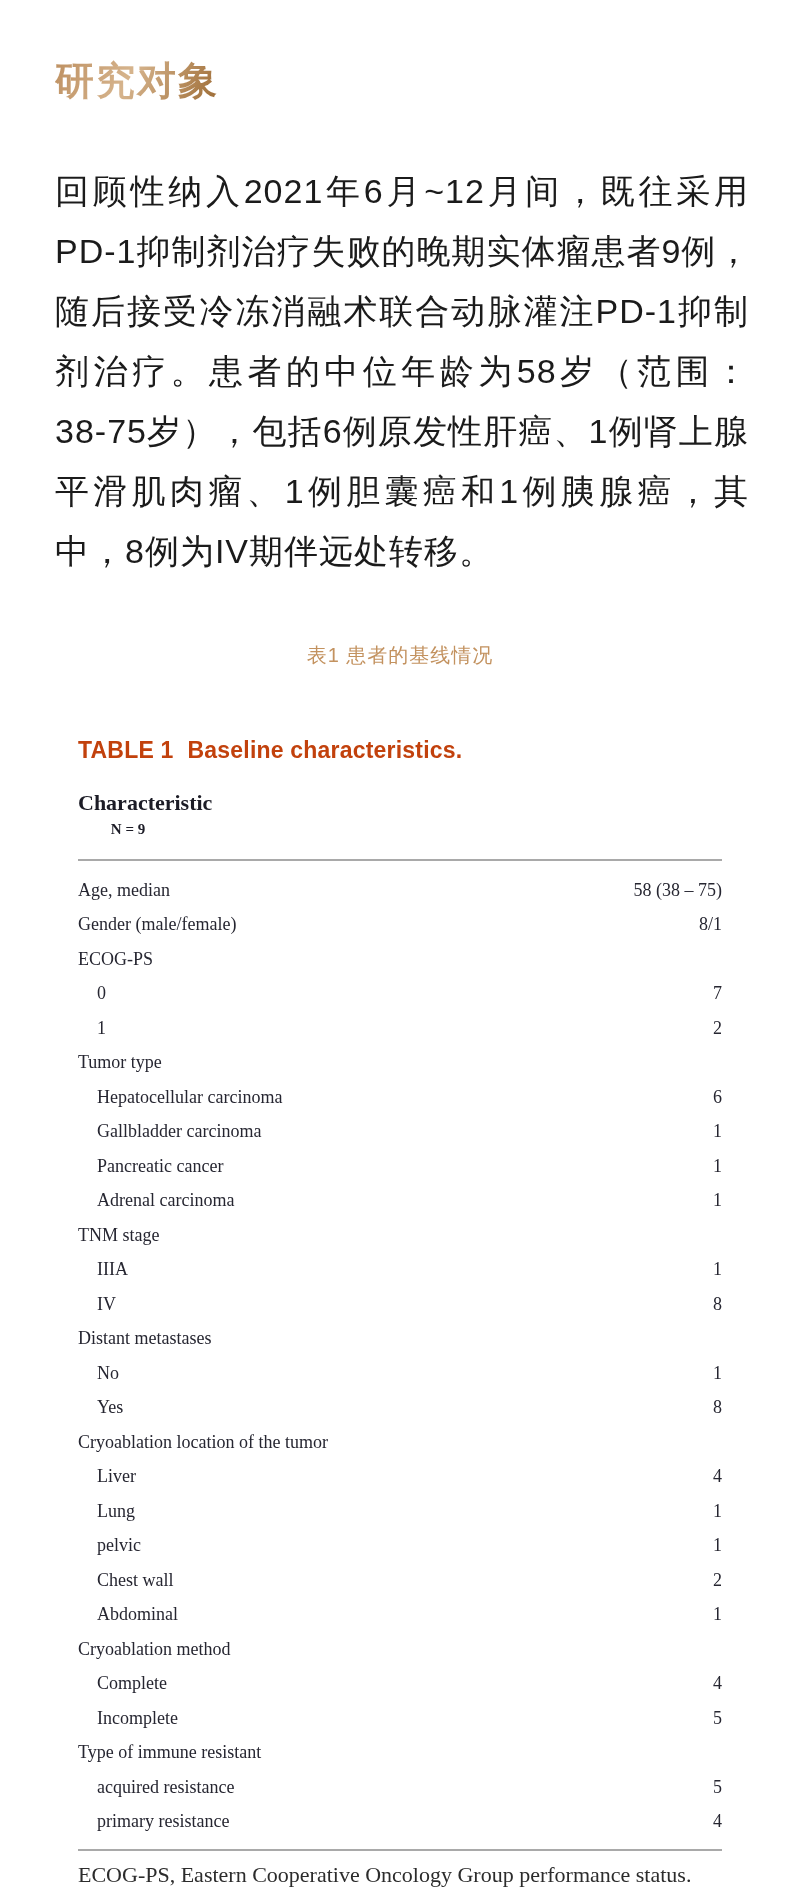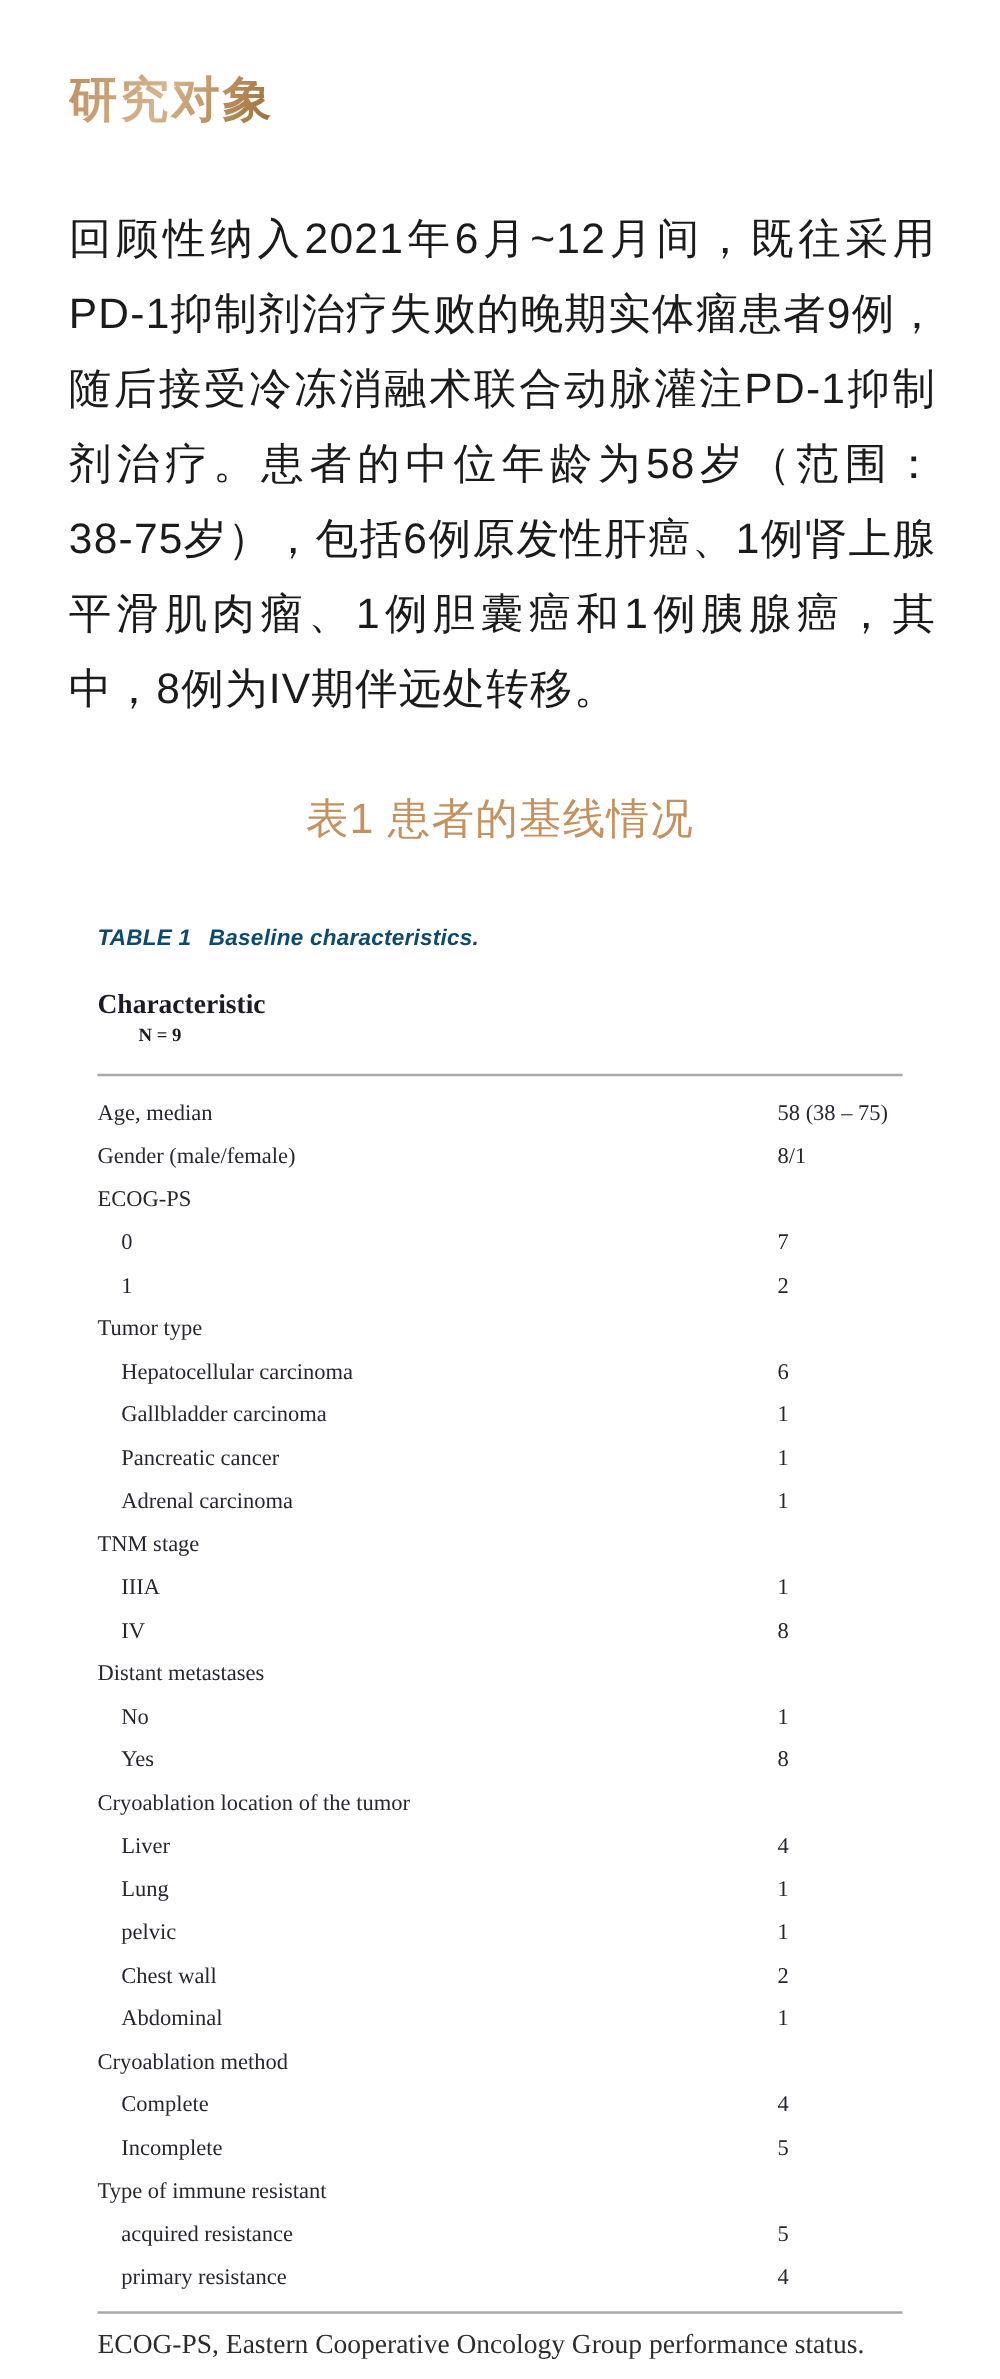--- a/index.html
+++ b/index.html
@@ -56,44 +56,43 @@
     text-align-last: left;
   }
 
   
   .caption-cn {
     position: absolute;
     left: 0;
     top: 627px;
     width: 800px;
     text-align: center;
-    font-size: 34px;
+    font-size: 20px;
     line-height: 36px;
     letter-spacing: 1px;
     color: #c3925f;
     font-family: "Liberation Sans", sans-serif;
   }
 
   
   .table-block {
     position: absolute;
     left: 78px;
     top: 728px;
     width: 644px;
     font-family: "Liberation Serif", serif;
     color: #23232d;
   }
   .table-caption-en {
     font-family: "Liberation Sans", sans-serif;
     font-weight: bold;
-    font-size: 18px;
+    font-size: 23px;
     line-height: 24px;
-    color: #0c4a6e;
+    color: #c2410c;
     letter-spacing: 0.2px;
-    font-style: italic;
   }
   .table-caption-en .cap-label { margin-right: 14px; }
 
   .thead {
     margin-top: 28px;
     display: flex;
     justify-content: center;
     align-items: baseline;
     padding-bottom: 17px;
     border-bottom: 2px solid #a9a9a9;
@@ -115,21 +114,21 @@
     justify-content: space-between;
     align-items: center;
     height: 34.5px;
     font-size: 18px;
     color: #262631;
   }
   .row-label { white-space: nowrap; }
   .row-label.indent { padding-left: 19px; }
   .row-value {
     width: 100px;
-    text-align: left;
+    text-align: right;
     flex: none;
   }
 
   .bottom-rule {
     height: 2px;
     background: #a9a9a9;
     margin-top: 10px;
   }
   .footnote {
     margin-top: 13px;

